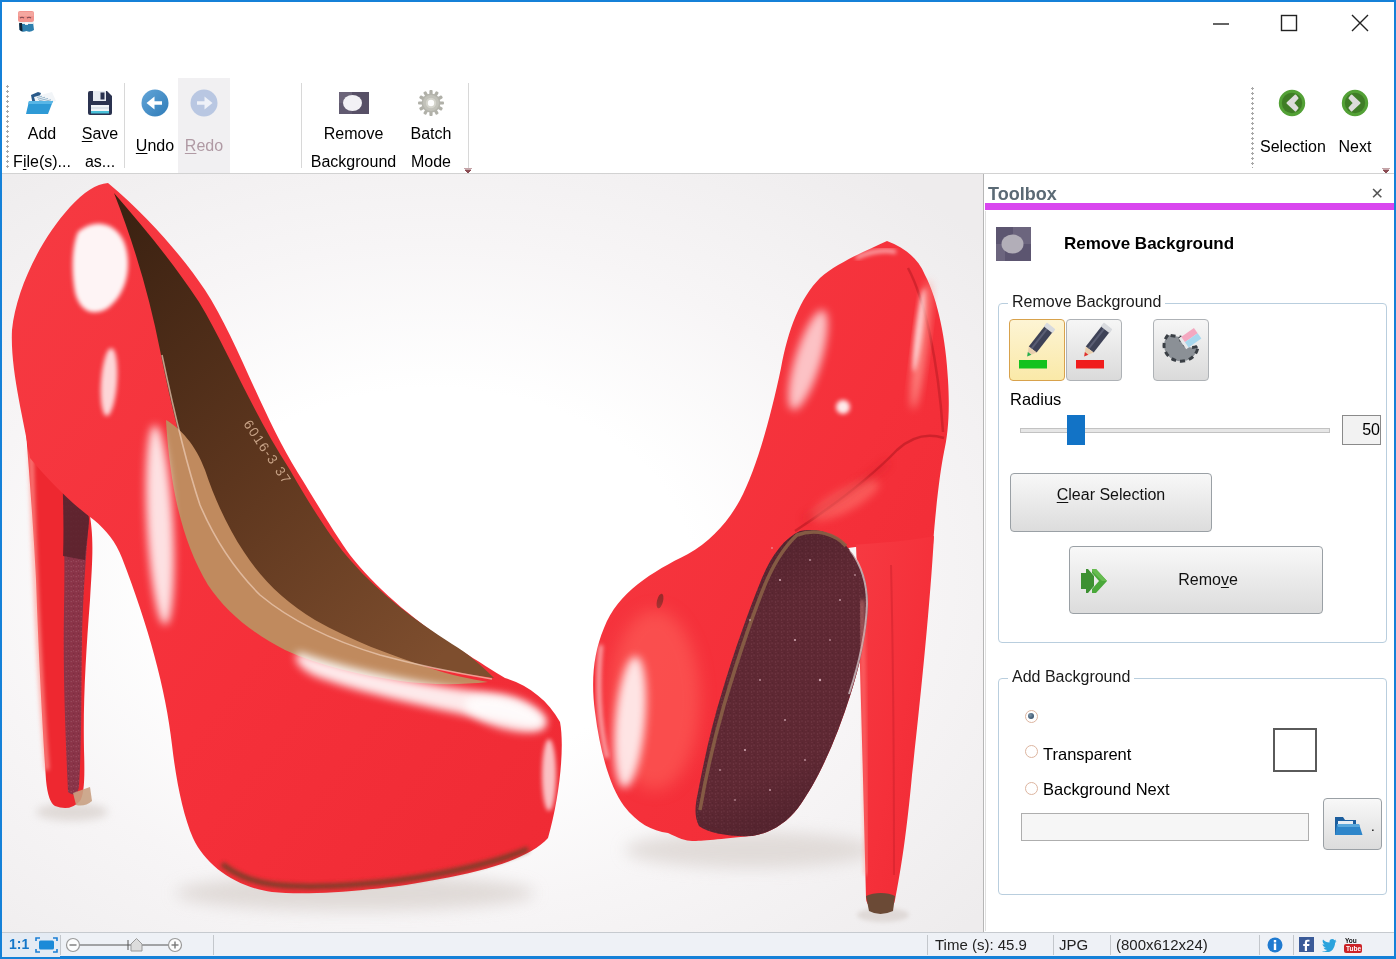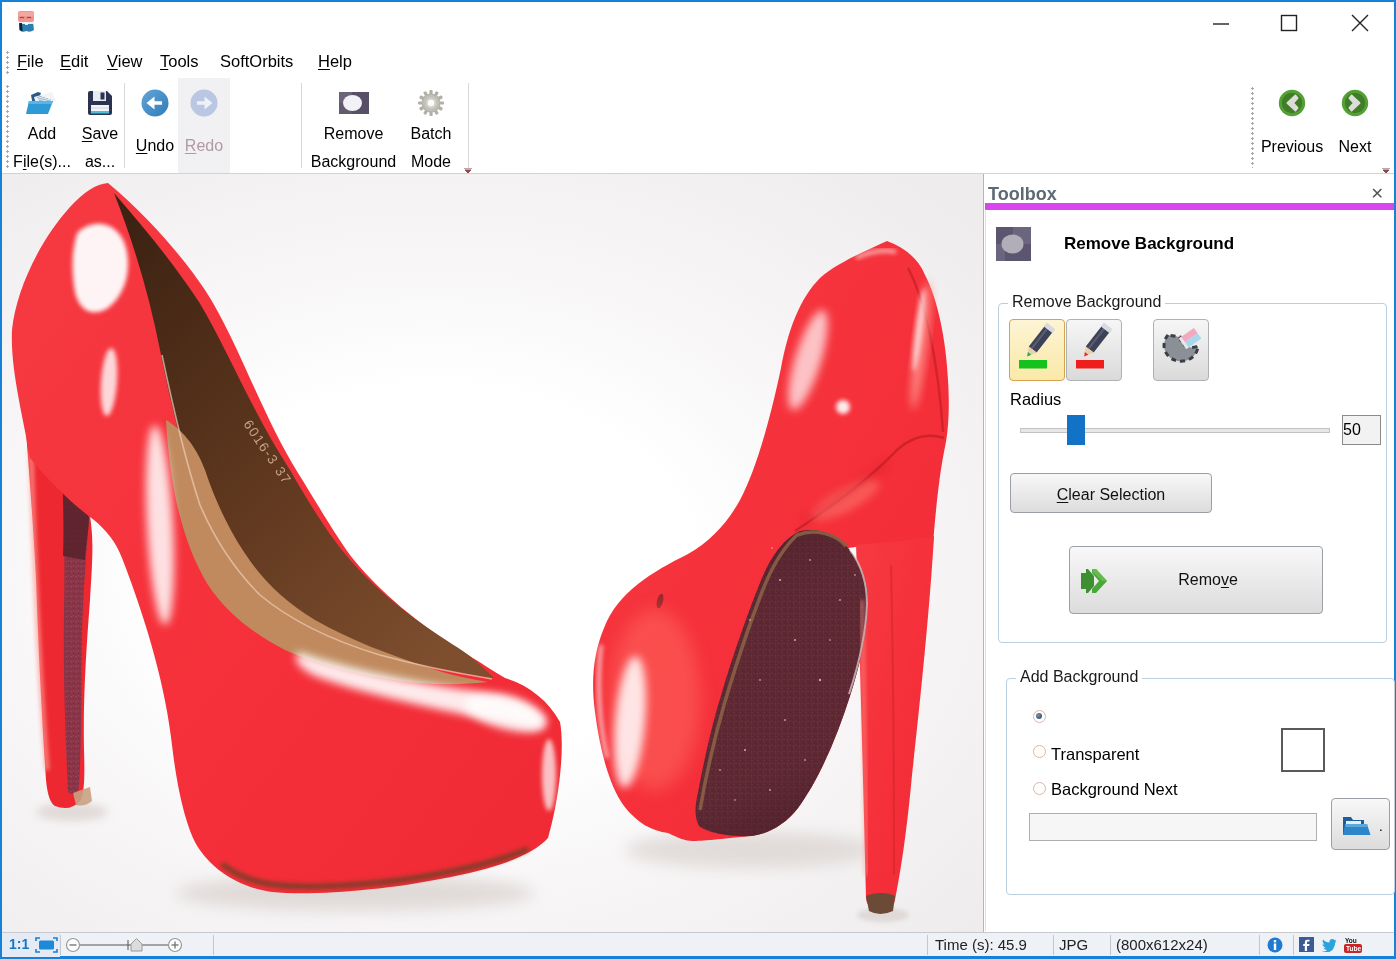--- a/index.html
+++ b/index.html
@@ -62,29 +62,20 @@
         <line x1="15" y1="22" x2="31" y2="22" stroke="#222" stroke-width="1.4"></line>
       </svg>
     <svg class="winbtn" style="left:1264px" viewBox="0 0 45 40">
         <rect x="15.5" y="13.5" width="15" height="15" fill="none" stroke="#222" stroke-width="1.4"></rect>
       </svg>
     <svg class="winbtn" style="left:1335px" viewBox="0 0 45 40">
         <path d="M15 13 L31 29 M31 13 L15 29" stroke="#222" stroke-width="1.4"></path>
       </svg>
   </div>
 
-  <div id="menubar">
-    <div class="grip" style="left:4px; top:5px; height:24px;"></div>
-    <span style="left:15px"><u class="m">F</u>ile</span>
-    <span style="left:58px"><u class="m">E</u>dit</span>
-    <span style="left:105px"><u class="m">V</u>iew</span>
-    <span style="left:158px"><u class="m">T</u>ools</span>
-    <span style="left:218px">SoftOrbits</span>
-    <span style="left:316px"><u class="m">H</u>elp</span>
-  </div>
 
   <div id="toolbar">
     <div class="grip" style="left:4px; top:6px; height:84px;"></div>
     <div id="redocell"></div>
     <div class="tbtn two" style="left:8px; width:64px;">
       <div class="icw">
           <svg width="33" height="24" viewBox="0 0 33 24">
         <path d="M5 4 L12 1 L15 2 L8 20 Z" fill="#2a5a8a"></path>
         <path d="M8 6 L26 1 L30 10 L11 16 Z" fill="#f2f5f8"></path>
         <path d="M11 6.5 L16 5.2 M12 8.2 L19 6.3 M13 9.9 L22 7.5 M14 11.6 L25 8.7 M15 13.3 L27 10.2" stroke="#9ab8cc" stroke-width="1.1"></path>
@@ -200,21 +191,21 @@
 
     <div class="grip" style="left:1249px; top:8px; height:82px;"></div>
     <div class="tbtn" style="left:1258px; width:64px;">
       <div class="icw">
           <svg width="28" height="28" viewBox="0 0 28 28">
         <circle cx="14" cy="14" r="13.2" fill="#53a136"></circle>
         <circle cx="14" cy="14" r="10.2" fill="#3f7d26"></circle>
         <path d="M17.5 6.5 L9.5 14 L17.5 21.5 L19.5 19 L15 14 L19.5 9 Z" fill="#dcdcda" stroke="#dcdcda" stroke-width="2" stroke-linejoin="round"></path>
       </svg>
         </div>
-      <span style="position:relative; top:17px;">Previous</span>
+      <span style="position:relative; top:17px;">Selection</span>
     </div>
     <div class="tbtn" style="left:1330px; width:46px;">
       <div class="icw">
           <svg width="28" height="28" viewBox="0 0 28 28">
         <circle cx="14" cy="14" r="13.2" fill="#53a136"></circle>
         <circle cx="14" cy="14" r="10.2" fill="#3f7d26"></circle>
         <path d="M10.5 6.5 L18.5 14 L10.5 21.5 L8.5 19 L13 14 L8.5 9 Z" fill="#dcdcda" stroke="#dcdcda" stroke-width="2" stroke-linejoin="round"></path>
       </svg>
         </div>
       <span style="position:relative; top:17px;">Next</span>
@@ -493,33 +484,33 @@
             <g transform="rotate(-35 36 18)">
               <rect x="28" y="12" width="17" height="6.5" fill="#f4a8c0"></rect>
               <rect x="28" y="18.5" width="17" height="6.5" fill="#a8d8ee"></rect>
               <rect x="26.5" y="12" width="3" height="13" fill="#e8e8ea"></rect>
             </g>
           </svg>
         </div>
         <div style="position:absolute; left:11px; top:86px; font-size:16.5px;">Radius</div>
         <div style="position:absolute; left:21px; top:124px; width:310px; height:5px; background:#e6e6e6; border:1px solid #c2c2c2;"></div>
         <div style="position:absolute; left:68px; top:111px; width:18px; height:30px; background:#1273c6;"></div>
-        <div style="position:absolute; left:343px; top:111px; width:39px; height:30px; border:1px solid #8a8a8a; background:#f2f2f2; font-size:16px; text-align:left; line-height:28px;">50</div>
-        <div class="pbtn" style="left:11px; top:169px; width:202px; height:40px; line-height:42px;"><u class="m">C</u>lear Selection</div>
+        <div style="position:absolute; left:343px; top:111px; width:39px; height:30px; border:1px solid #8a8a8a; background:#f2f2f2; font-size:16px; text-align:right; line-height:28px;">50</div>
+        <div class="pbtn" style="left:11px; top:169px; width:202px; height:59px; line-height:42px;"><u class="m">C</u>lear Selection</div>
         <div class="pbtn" style="left:70px; top:242px; width:254px; height:68px; line-height:66px; text-indent:24px;">
           <svg style="position:absolute; left:10px; top:21px;" width="34" height="27" viewBox="0 0 34 27">
             <path d="M1 5 L6 5 L6 1 L8 1 L14 8 L14 18 L8 25 L6 25 L6 21 L1 21 Z" fill="#3d9032"></path>
             <path d="M12 1 L16 1 L27 13 L16 25 L12 25 L12 21 L19 13 L12 5 Z" fill="#4aa83a"></path>
             <path d="M12 1 L16 1 L27 13 L22 13 L12 3 Z" fill="#66bb50"></path>
           </svg>
           Remo<u class="m">v</u>e
         </div>
       </div>
 
-      <div class="grpbox" style="left:20px; top:467px; width:389px; height:217px;">
+      <div class="grpbox" style="left:12px; top:467px; width:389px; height:217px;">
         <span class="grplbl">Add Background</span>
         <div class="radio on" style="left:26px; top:31px;"></div>
         <div class="rlbl" style="left:44px; top:28px;">Transparent</div>
         <div class="radio" style="left:26px; top:66px;"></div>
         <div class="rlbl" style="left:44px; top:63px;">Background Next</div>
         <div style="position:absolute; left:274px; top:49px; width:44px; height:44px; background:#fff; border:2px solid #5a5a5a;"></div>
         <div class="radio" style="left:26px; top:103px;"></div>
         <div class="rlbl" style="left:44px; top:100px;">Photo</div>
         <div style="position:absolute; left:22px; top:134px; width:288px; height:28px; background:#f6f6f6; border:1px solid #aeaeae;"></div>
         <div class="pbtn" style="left:324px; top:119px; width:59px; height:52px;">

